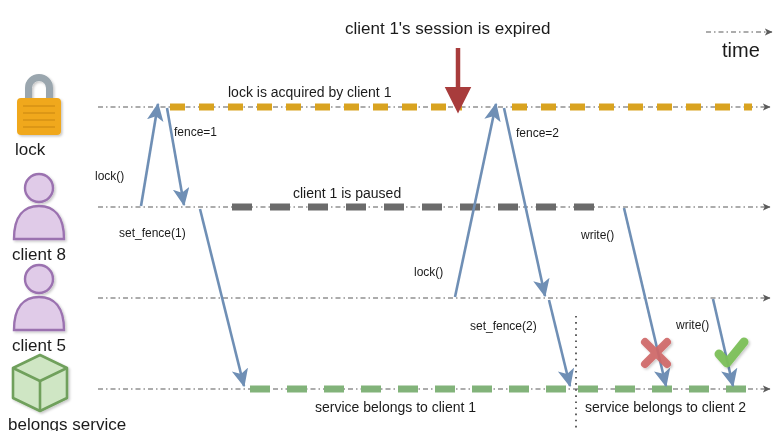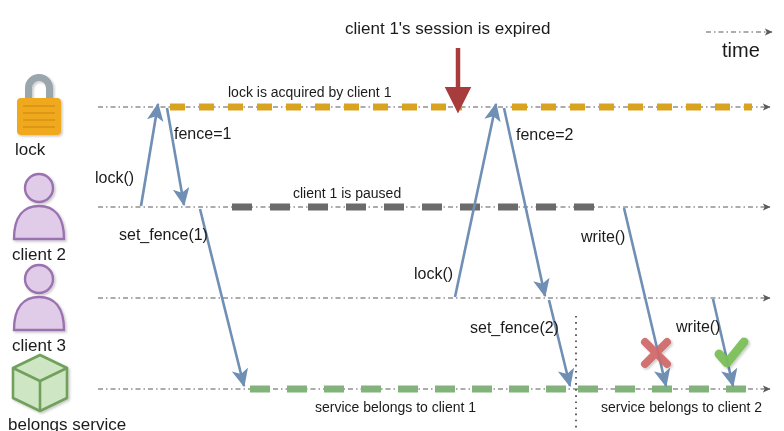--- a/index.html
+++ b/index.html
@@ -14,21 +14,21 @@
   svg.layer{position:absolute;left:0;top:0;width:784px;height:431px;}
   .lbl{
     position:absolute;
     font-family:"Liberation Sans", sans-serif;
     color:#1b1b1b;
     white-space:nowrap;
     line-height:1;
   }
   .lane-name{font-size:17px;}
   .lane-note{font-size:14px;}
-  .call-lbl{font-size:16px;}
+  .call-lbl{font-size:12px;}
   .hdr{font-size:17px;}
   .time-lbl{font-size:20px;}
 </style>
 </head>
 <body>
 
 <div id="stage">
 
   <svg class="layer" viewBox="0 0 784 431">
     <defs>
@@ -160,28 +160,28 @@
       <path d="M13,360 L40,373 L67,360" fill="none" stroke="#6fa05c" stroke-width="2.6" stroke-linejoin="round"></path>
       <path d="M40,373 L40,403" fill="none" stroke="#6fa05c" stroke-width="2.6"></path>
     </g>
   </svg>
 
   <div class="lbl hdr" style="left:345px;top:12px;">client 1's session is expired</div>
 
   <div class="lbl time-lbl" style="left:722px;top:32px;">time</div>
 
   <div class="lbl lane-name" style="left:15px;top:133px;">lock</div>
-  <div class="lbl lane-name" style="left:12px;top:238px;">client 2</div>
-  <div class="lbl lane-name" style="left:12px;top:329px;">client 3</div>
+  <div class="lbl lane-name" style="left:12px;top:238px;">client 8</div>
+  <div class="lbl lane-name" style="left:12px;top:329px;">client 5</div>
   <div class="lbl lane-name" style="left:8px;top:408px;">belongs service</div>
 
   <div class="lbl lane-note" style="left:228px;top:77px;">lock is acquired by client 1</div>
   <div class="lbl lane-note" style="left:293px;top:178px;">client 1 is paused</div>
   <div class="lbl lane-note" style="left:315px;top:392px;">service belongs to client 1</div>
-  <div class="lbl lane-note" style="left:585px;top:392px;margin-left:16px;">service belongs to client 2</div>
+  <div class="lbl lane-note" style="left:585px;top:392px;">service belongs to client 2</div>
 
   <div class="lbl call-lbl" style="left:95px;top:162px;">lock()</div>
   <div class="lbl call-lbl" style="left:174px;top:118px;">fence=1</div>
   <div class="lbl call-lbl" style="left:119px;top:219px;">set_fence(1)</div>
   <div class="lbl call-lbl" style="left:414px;top:258px;">lock()</div>
   <div class="lbl call-lbl" style="left:516px;top:119px;">fence=2</div>
   <div class="lbl call-lbl" style="left:470px;top:312px;">set_fence(2)</div>
   <div class="lbl call-lbl" style="left:581px;top:221px;">write()</div>
   <div class="lbl call-lbl" style="left:676px;top:311px;">write()</div>
 

